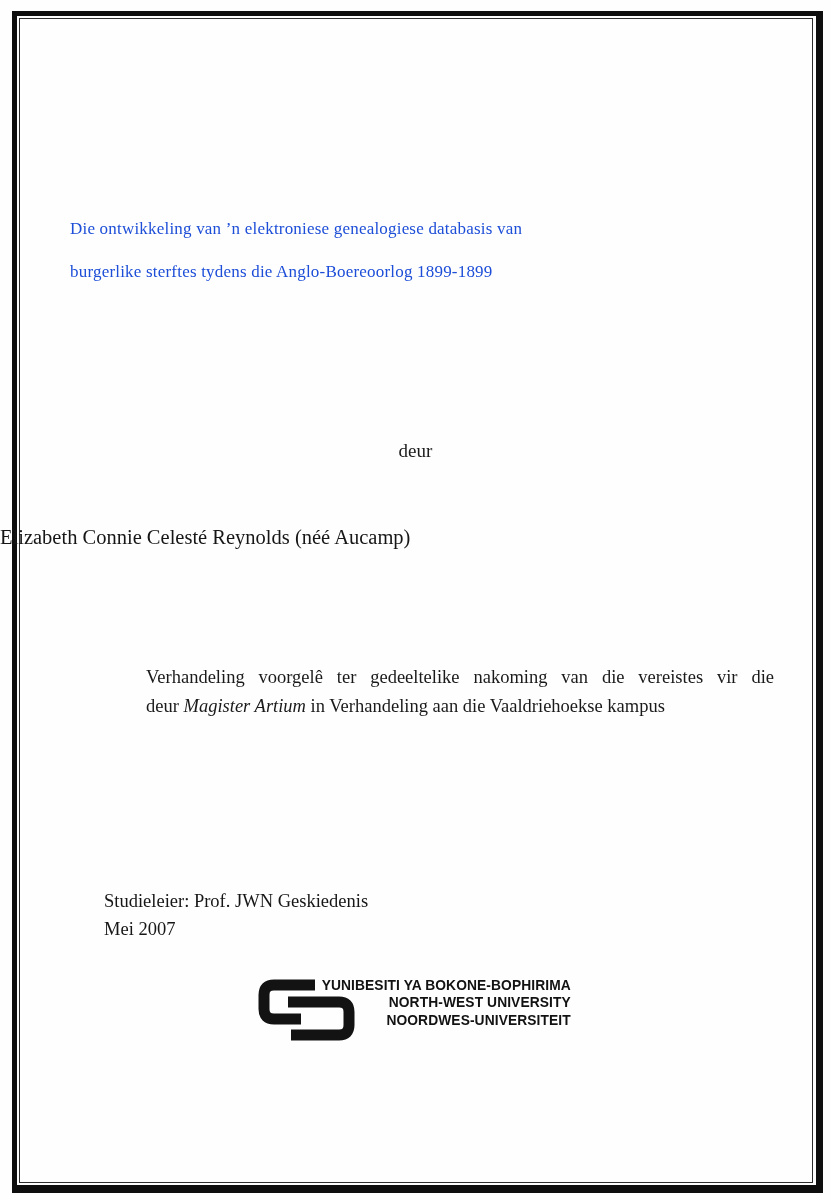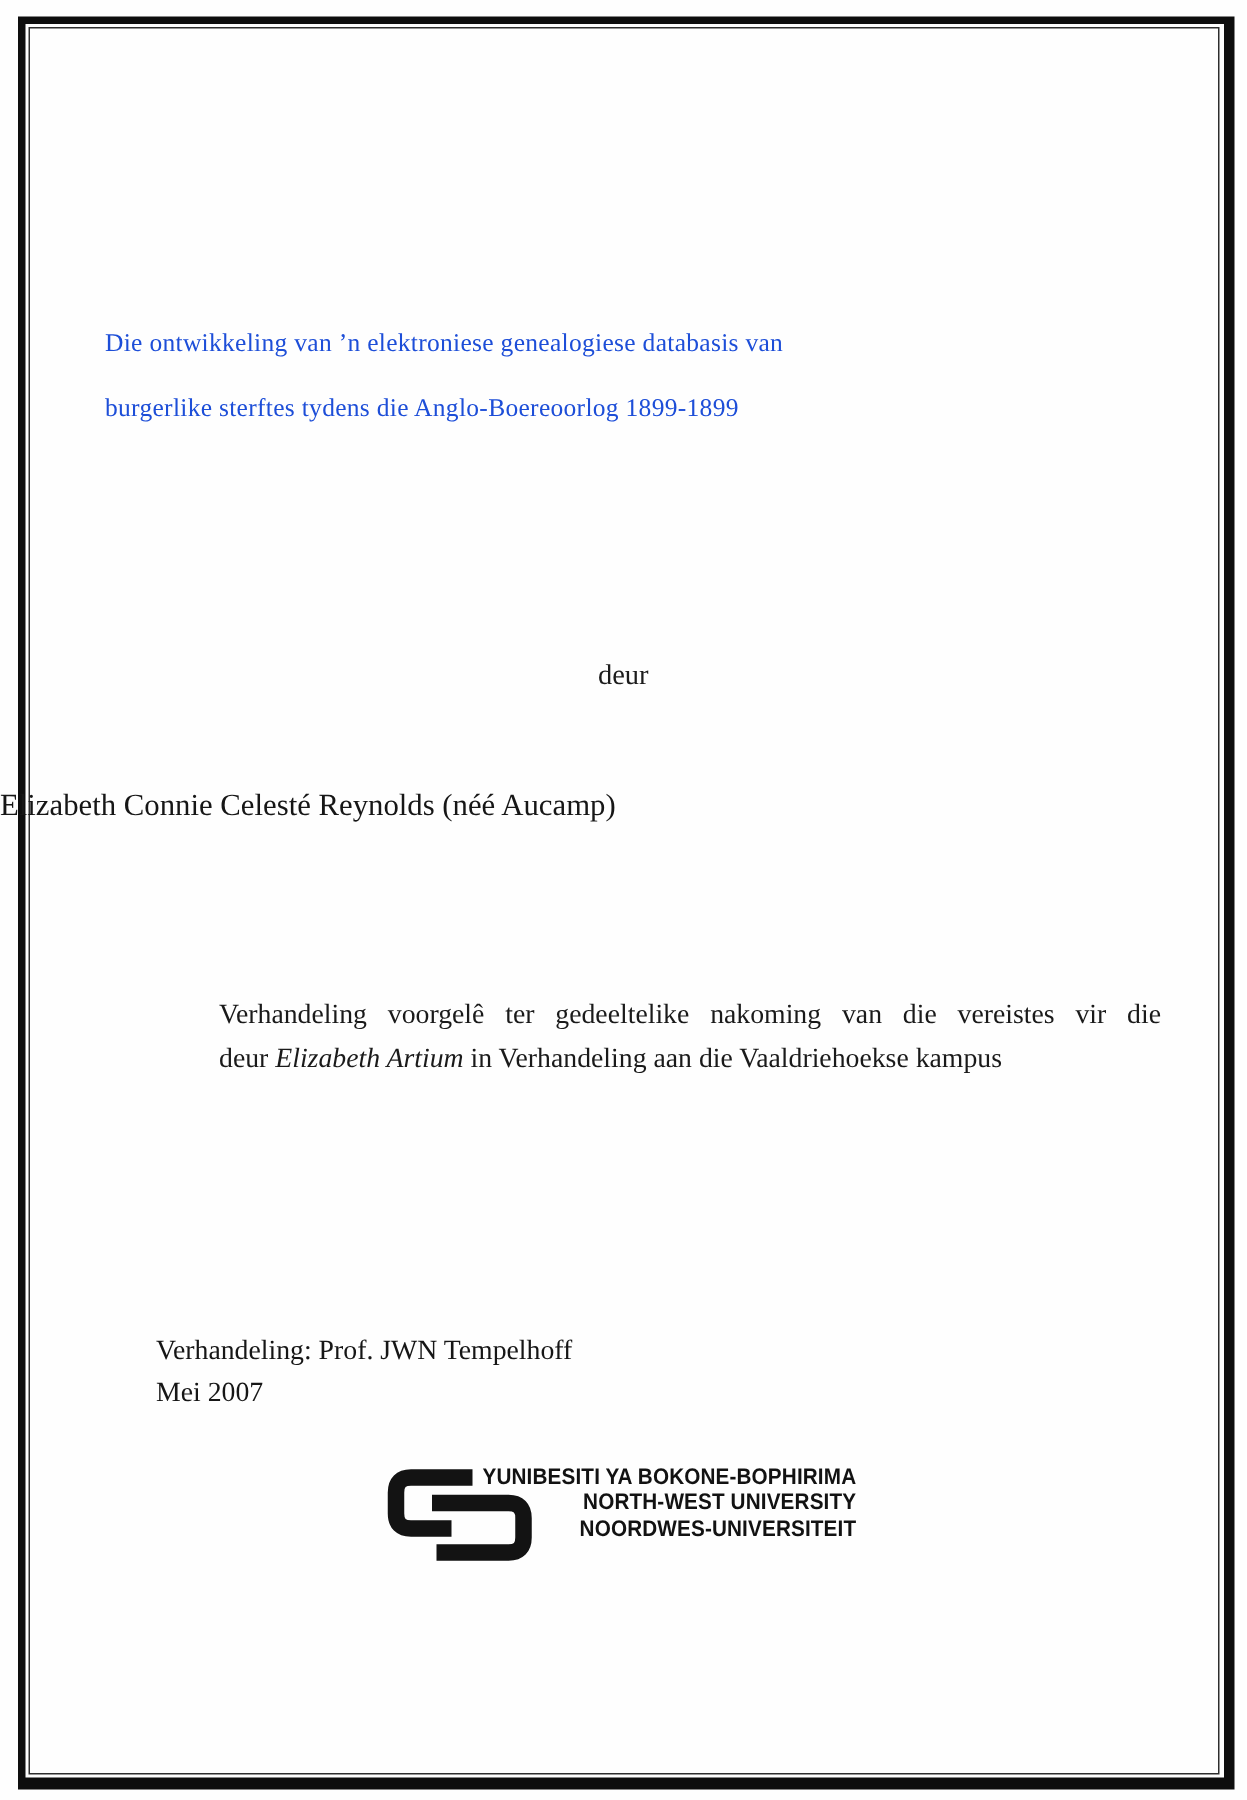--- a/index.html
+++ b/index.html
@@ -107,25 +107,25 @@
     <div>Die ontwikkeling van ’n elektroniese genealogiese databasis van</div>
     <div>burgerlike sterftes tydens die Anglo-Boereoorlog 1899-1899</div>
   </div>
 
   <div class="byline">deur</div>
 
   <div class="author">Elizabeth Connie Celesté Reynolds (néé Aucamp)</div>
 
   <div class="thesis">
     <div class="just">Verhandeling voorgelê ter gedeeltelike nakoming van die vereistes vir die</div>
-    <div><span>deur </span><span class="it">Elizabeth Artium</span><span> in Verhandeling aan die Vaaldriehoekse kampus</span></div>
+    <div><span>deur </span><span class="it">Magister Artium</span><span> in Verhandeling aan die Vaaldriehoekse kampus</span></div>
   </div>
 
   <div class="supervisor-block">
-    <div>Verhandeling: Prof. JWN Tempelhoff</div>
+    <div>Studieleier: Prof. JWN Geskiedenis</div>
     <div>Mei 2007</div>
   </div>
 
   <svg class="logo-mark" viewBox="0 0 97 63" xmlns="http://www.w3.org/2000/svg" aria-hidden="true">
     <path d="M57 6 H16 Q6 6 6 16 V30 Q6 40 16 40 H43" fill="none" stroke-width="11" stroke-linecap="butt" stroke="#131313"></path>
     <path d="M30 23 H81 Q91 23 91 33 V46 Q91 56 81 56 H33" fill="none" stroke-width="11" stroke-linecap="butt" stroke="#131313"></path>
   </svg>
 
   <div class="logo-text">
     <div>YUNIBESITI YA BOKONE-BOPHIRIMA</div>

